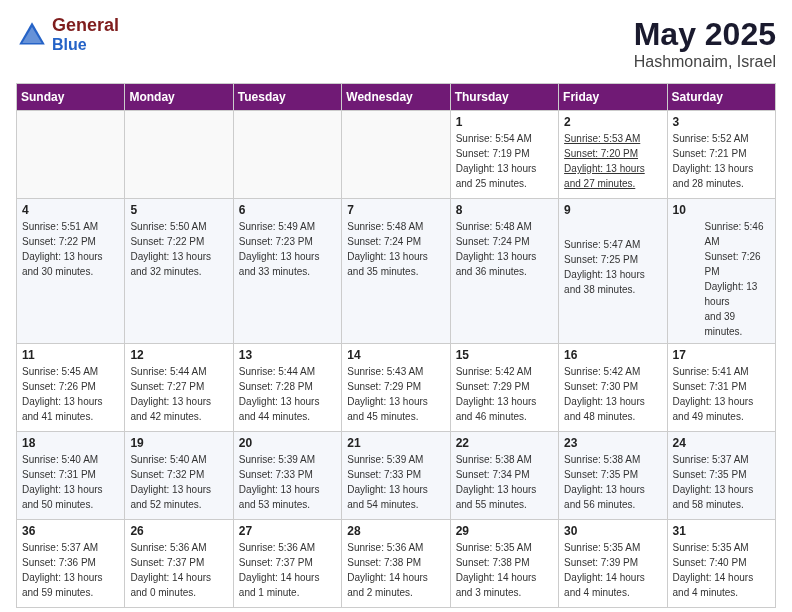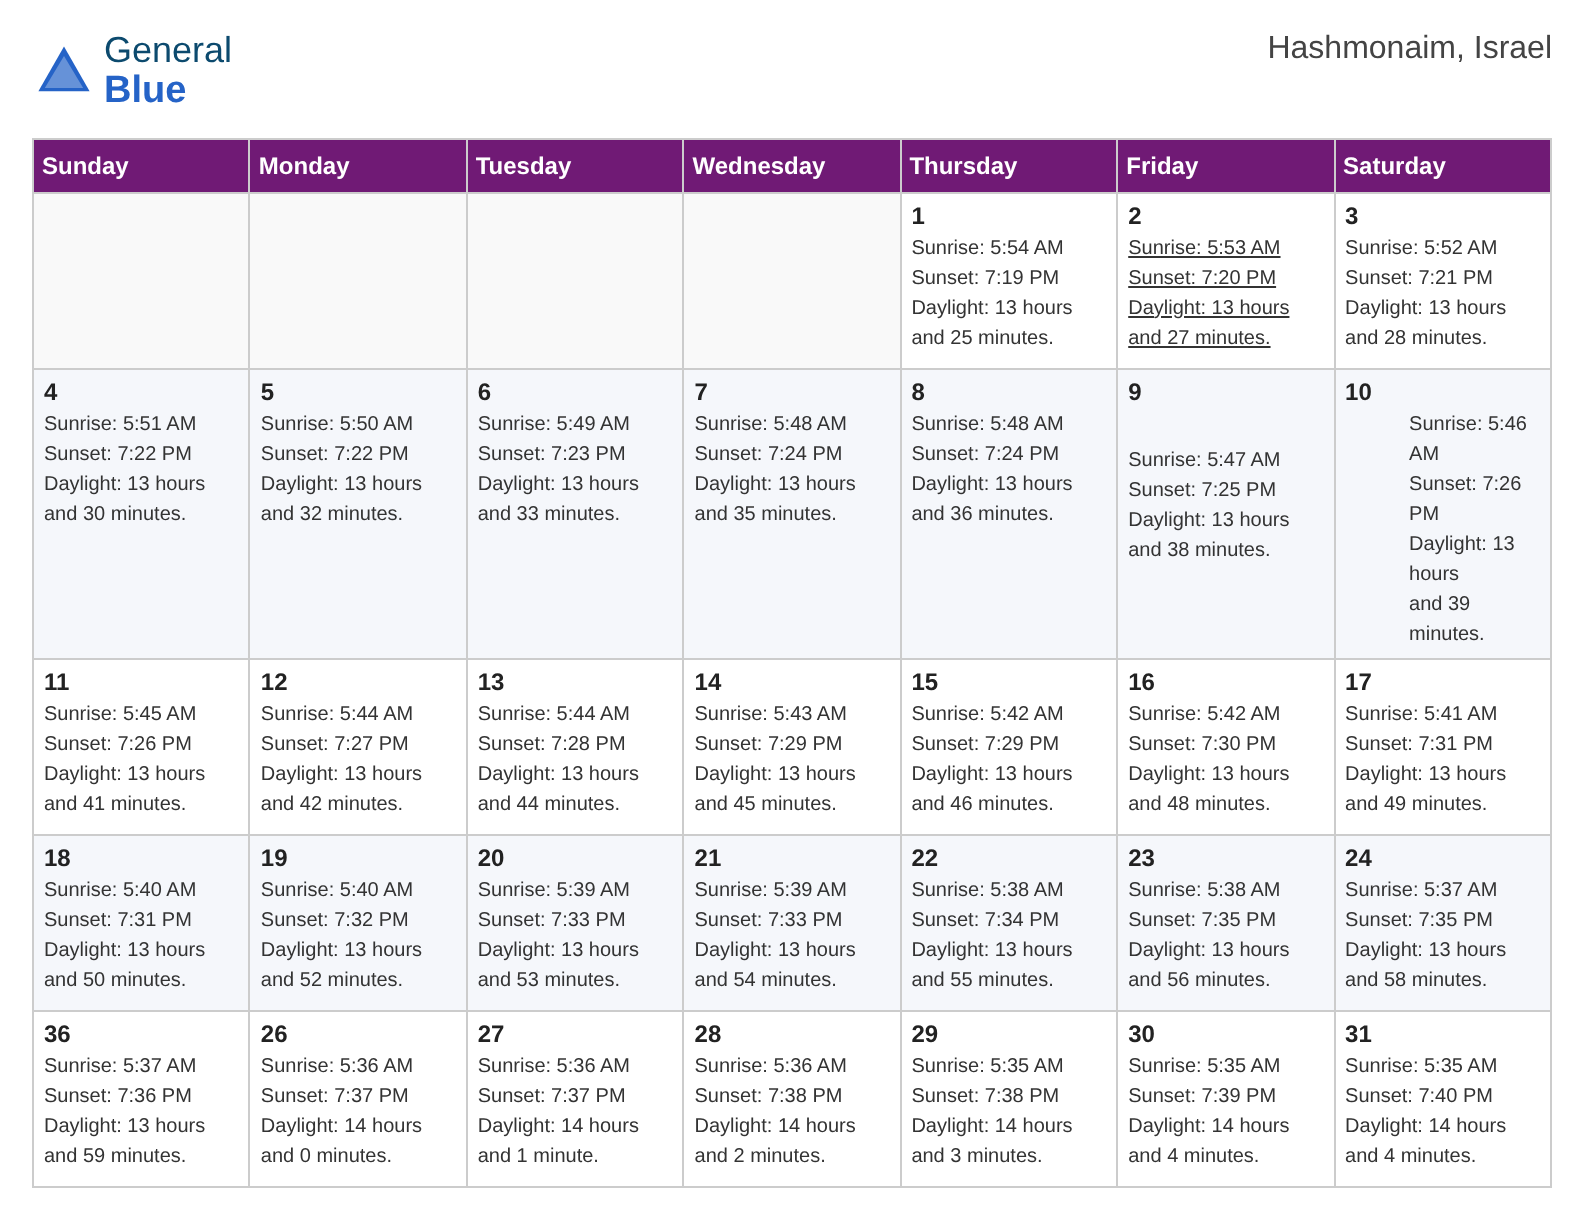--- a/index.html
+++ b/index.html
@@ -21,25 +21,25 @@
       align-items: center;
       gap: 4px;
     }
     .logo-text {
       display: flex;
       flex-direction: column;
       line-height: 1.1;
     }
     .logo-general {
       font-size: 18px;
-      font-weight: normal;
-      color: #0c4a6e;
+      font-weight: bold;
+      color: #7f1d1d;
     }
     .logo-blue {
-      font-size: 19px;
+      font-size: 16px;
       font-weight: bold;
       color: #2563c7;
     }
     .logo-icon {
       width: 32px;
       height: 32px;
     }
     .title-block {
       text-align: right;
     }
@@ -101,20 +101,21 @@
     <svg class="logo-icon" viewBox="0 0 40 40" xmlns="http://www.w3.org/2000/svg">
       <polygon points="20,4 36,32 4,32" fill="#2563c7"></polygon>
       <polygon points="20,10 32,30 8,30" fill="#fff" opacity="0.3"></polygon>
     </svg>
     <div class="logo-text">
       <span class="logo-general">General</span>
       <span class="logo-blue">Blue</span>
     </div>
   </div>
   <div class="title-block">
+    <div class="title-month">May 2025</div>
     <div class="title-location">Hashmonaim, Israel</div>
   </div>
 </div>
 
 <table>
   <thead>
     <tr>
 
     <th>Sunday</th>
         <th>Monday</th>

